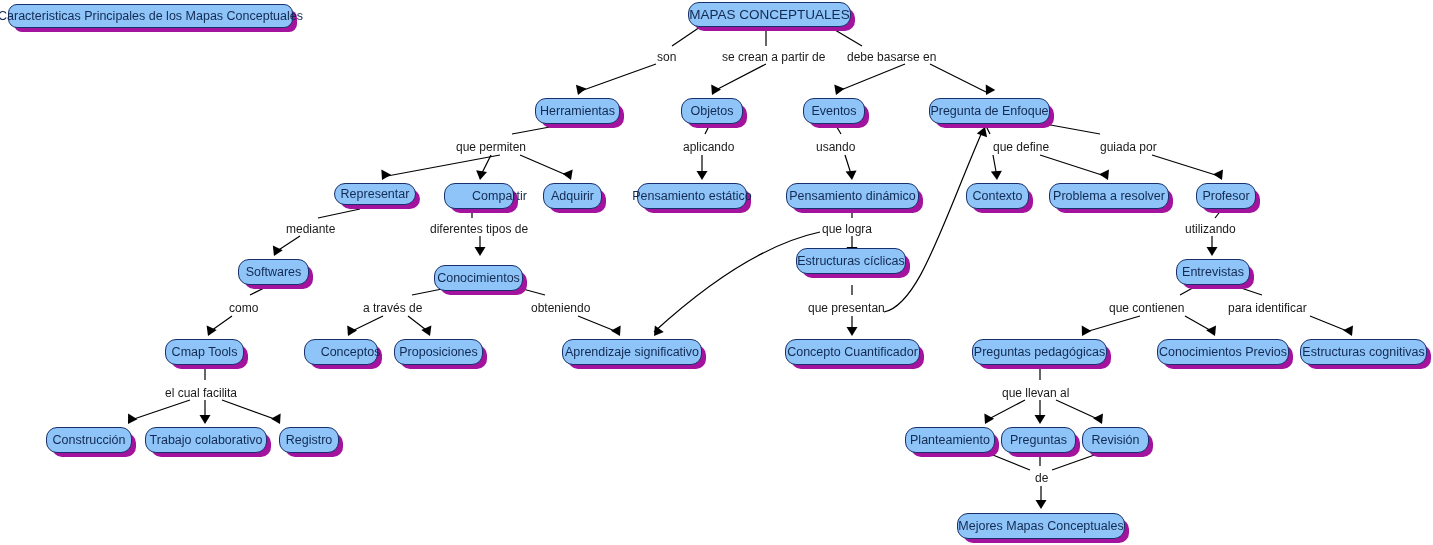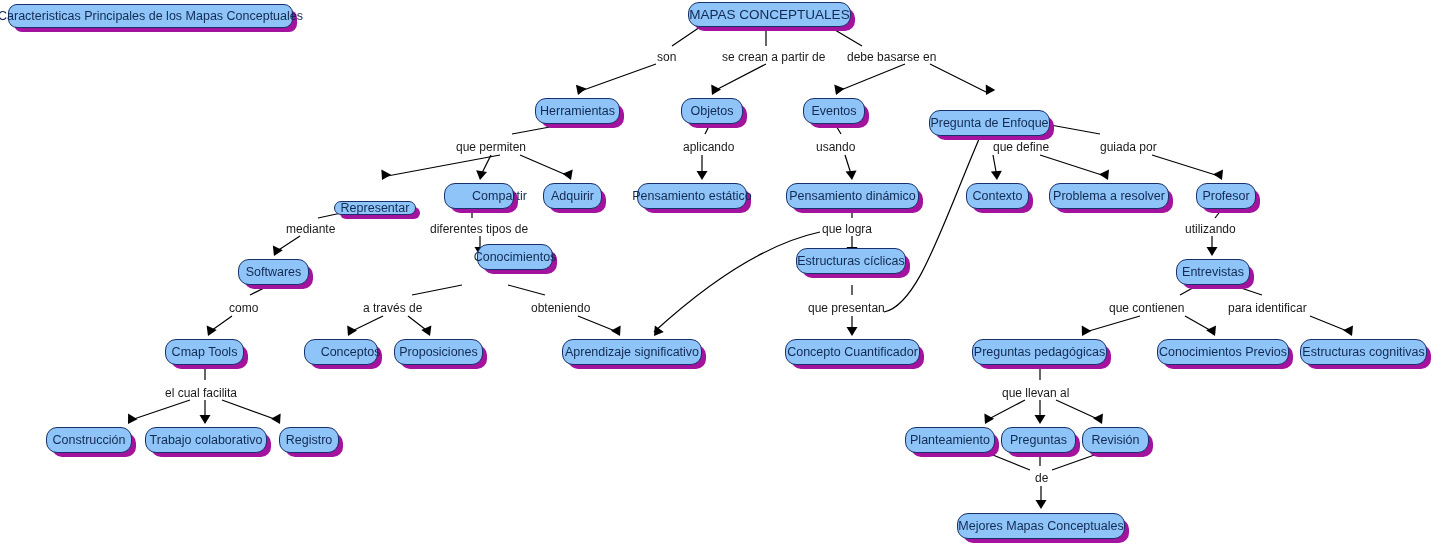--- a/index.html
+++ b/index.html
@@ -202,24 +202,24 @@
       </div>
       <div class="node" style="left: 535px; top: 98px; width: 85px; height: 26px;">
         <span>Herramientas</span>
       </div>
       <div class="node" style="left: 681px; top: 98px; width: 62px; height: 26px;">
         <span>Objetos</span>
       </div>
       <div class="node" style="left: 803px; top: 98px; width: 62px; height: 26px;">
         <span>Eventos</span>
       </div>
-      <div class="node" style="left: 929px; top: 98px; width: 121px; height: 26px; margin-top: 12px;">
+      <div class="node" style="left: 929px; top: 98px; width: 121px; height: 26px;">
         <span>Pregunta de Enfoque</span>
       </div>
-      <div class="node" style="left: 334px; top: 201px; width: 82px; height: 14px;">
+      <div class="node" style="left: 334px; top: 183px; width: 82px; height: 22px;">
         <span>Representar</span>
       </div>
       <div class="node" style="left: 444px; top: 183px; width: 70px; height: 26px; padding-left: 41px;">
         <span>Compartir</span>
       </div>
       <div class="node" style="left: 543px; top: 183px; width: 59px; height: 26px;">
         <span>Adquirir</span>
       </div>
       <div class="node" style="left: 637px; top: 183px; width: 110px; height: 26px;">
         <span>Pensamiento estático</span>
@@ -232,21 +232,21 @@
       </div>
       <div class="node" style="left: 1049px; top: 183px; width: 120px; height: 26px;">
         <span>Problema a resolver</span>
       </div>
       <div class="node" style="left: 1196px; top: 183px; width: 60px; height: 26px;">
         <span>Profesor</span>
       </div>
       <div class="node" style="left: 238px; top: 259px; width: 71px; height: 26px;">
         <span>Softwares</span>
       </div>
-      <div class="node" style="left: 434px; top: 244px; width: 76px; height: 26px; margin-left: 43px;">
+      <div class="node" style="left: 434px; top: 265px; width: 89px; height: 26px;">
         <span>Conocimientos</span>
       </div>
       <div class="node" style="left: 796px; top: 248px; width: 110px; height: 26px;">
         <span>Estructuras cíclicas</span>
       </div>
       <div class="node" style="left: 1176px; top: 259px; width: 74px; height: 26px;">
         <span>Entrevistas</span>
       </div>
       <div class="node" style="left: 165px; top: 339px; width: 79px; height: 26px;">
         <span>Cmap Tools</span>

